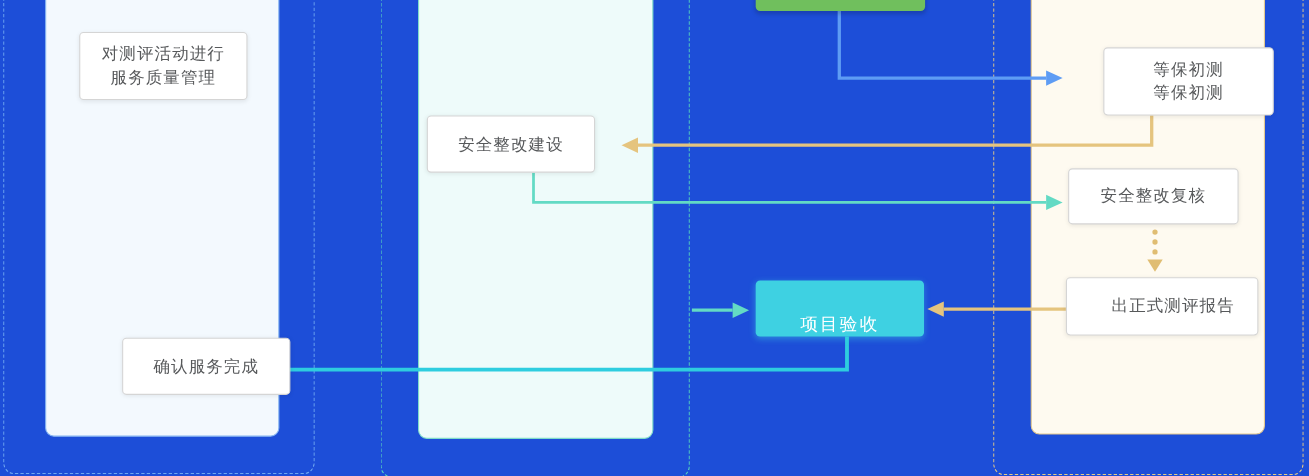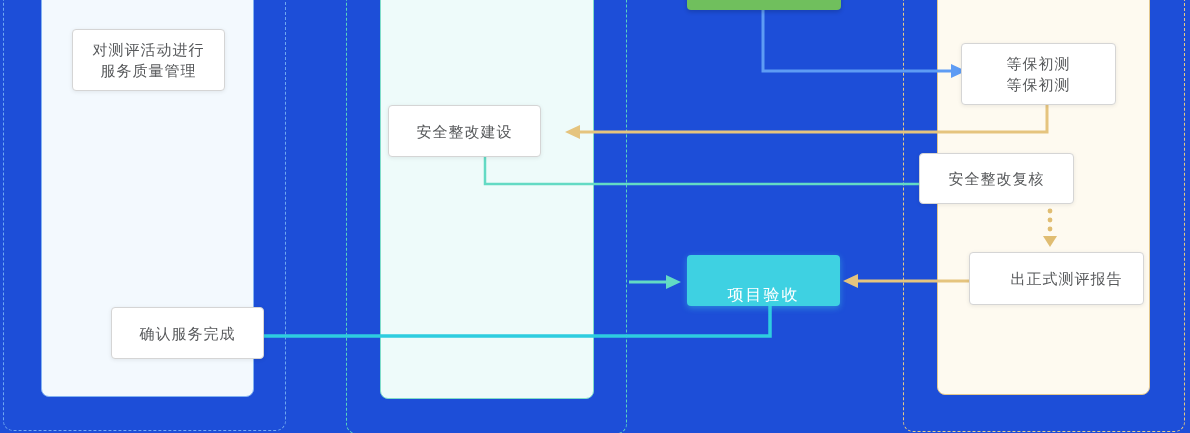--- a/index.html
+++ b/index.html
@@ -96,26 +96,26 @@
   </div>
 
   <div class="node" style="left:72px;top:307px;width:151px;height:50px;margin-left:39px;">
     <span>确认服务完成</span>
   </div>
 
   <div class="node" style="left:388px;top:105px;width:151px;height:50px;">
     <span>安全整改建设</span>
   </div>
 
-  <div class="node" style="left:961px;top:43px;width:153px;height:60px;">
+  <div class="node" style="left:1003px;top:43px;width:153px;height:60px;">
     <span>等保初测</span>
     <span>等保初测</span>
   </div>
 
-  <div class="node" style="left:919px;top:153px;width:153px;height:49px;align-items:center;">
+  <div class="node" style="left:971px;top:153px;width:153px;height:49px;align-items:center;">
     <span>安全整改复核</span>
   </div>
 
   <div class="node" style="left:969px;top:252px;width:153px;height:51px;padding-left:20px;">
     <span>出正式测评报告</span>
   </div>
 
   <div class="btn cyan" style="left:687px;top:255px;width:153px;height:51px;">
     <span>项目验收</span>
   </div>

